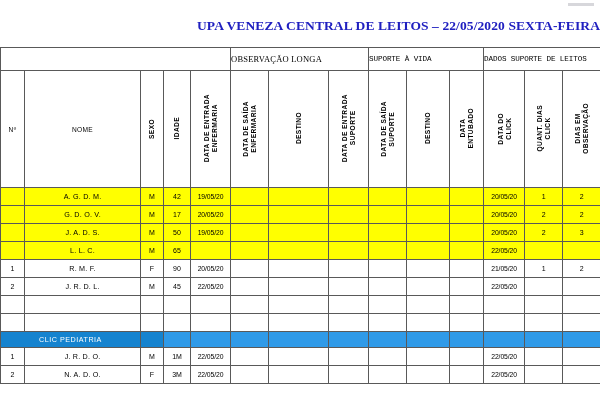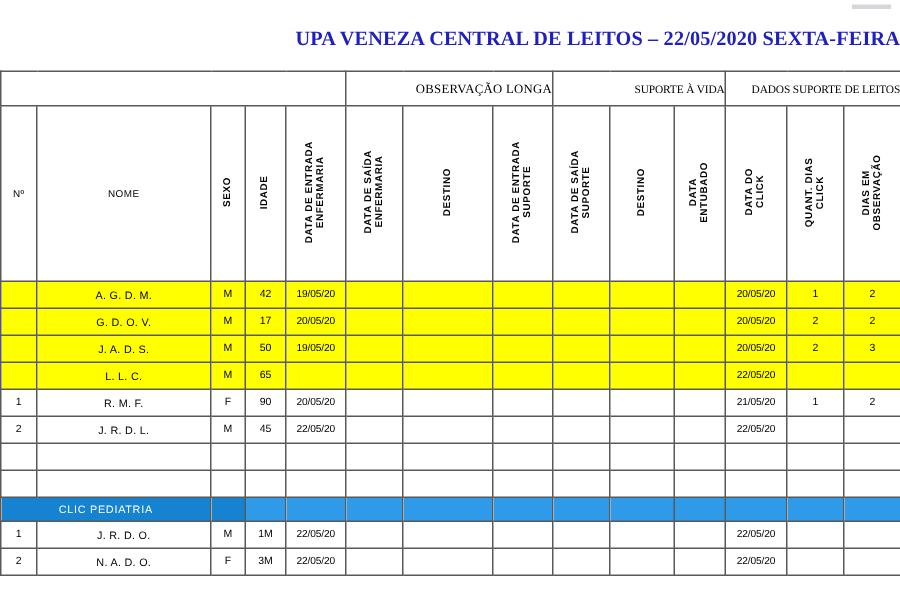--- a/index.html
+++ b/index.html
@@ -59,29 +59,29 @@
     border: 1px solid #595959;
     padding: 0;
     margin: 0;
     overflow: hidden;
     font-weight: normal;
     vertical-align: middle;
   }
   
   .grp {
     height: 22px;
-    text-align: right;
+    text-align: left;
     font-family: "Liberation Serif", serif;
     font-weight: bold;
     font-size: 8.5px;
     background: #ffffff;
     letter-spacing: .2px;
   }
   .grp.cond {
-    font-family: Liberation Serif, serif;
+    font-family: Liberation Mono, monospace;
     font-size: 7.6px;
     letter-spacing: -.1px;
     margin-top: 28px;
   }
   .blank-cell { background: #ffffff; }
   
   .vhead {
     height: 116px;
     background: #ffffff;
     text-align: center;

